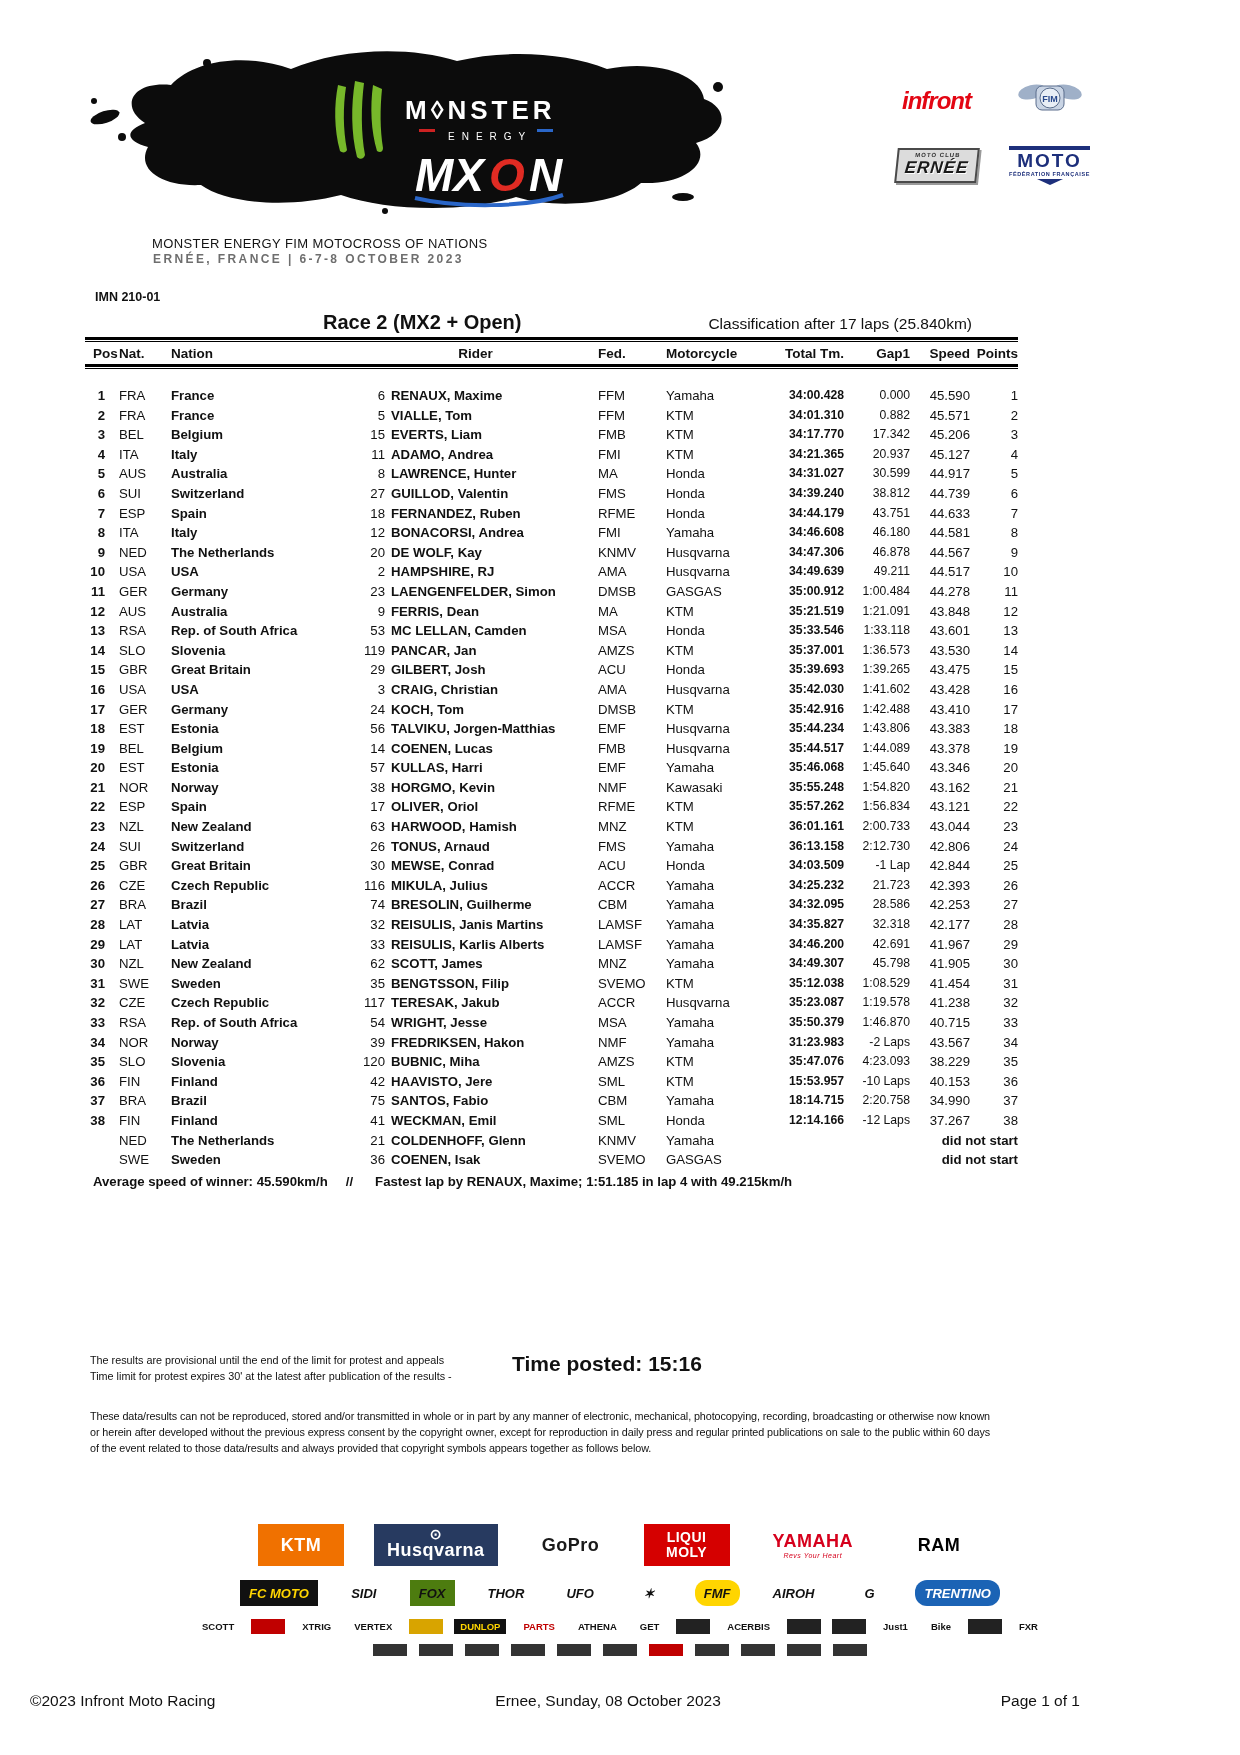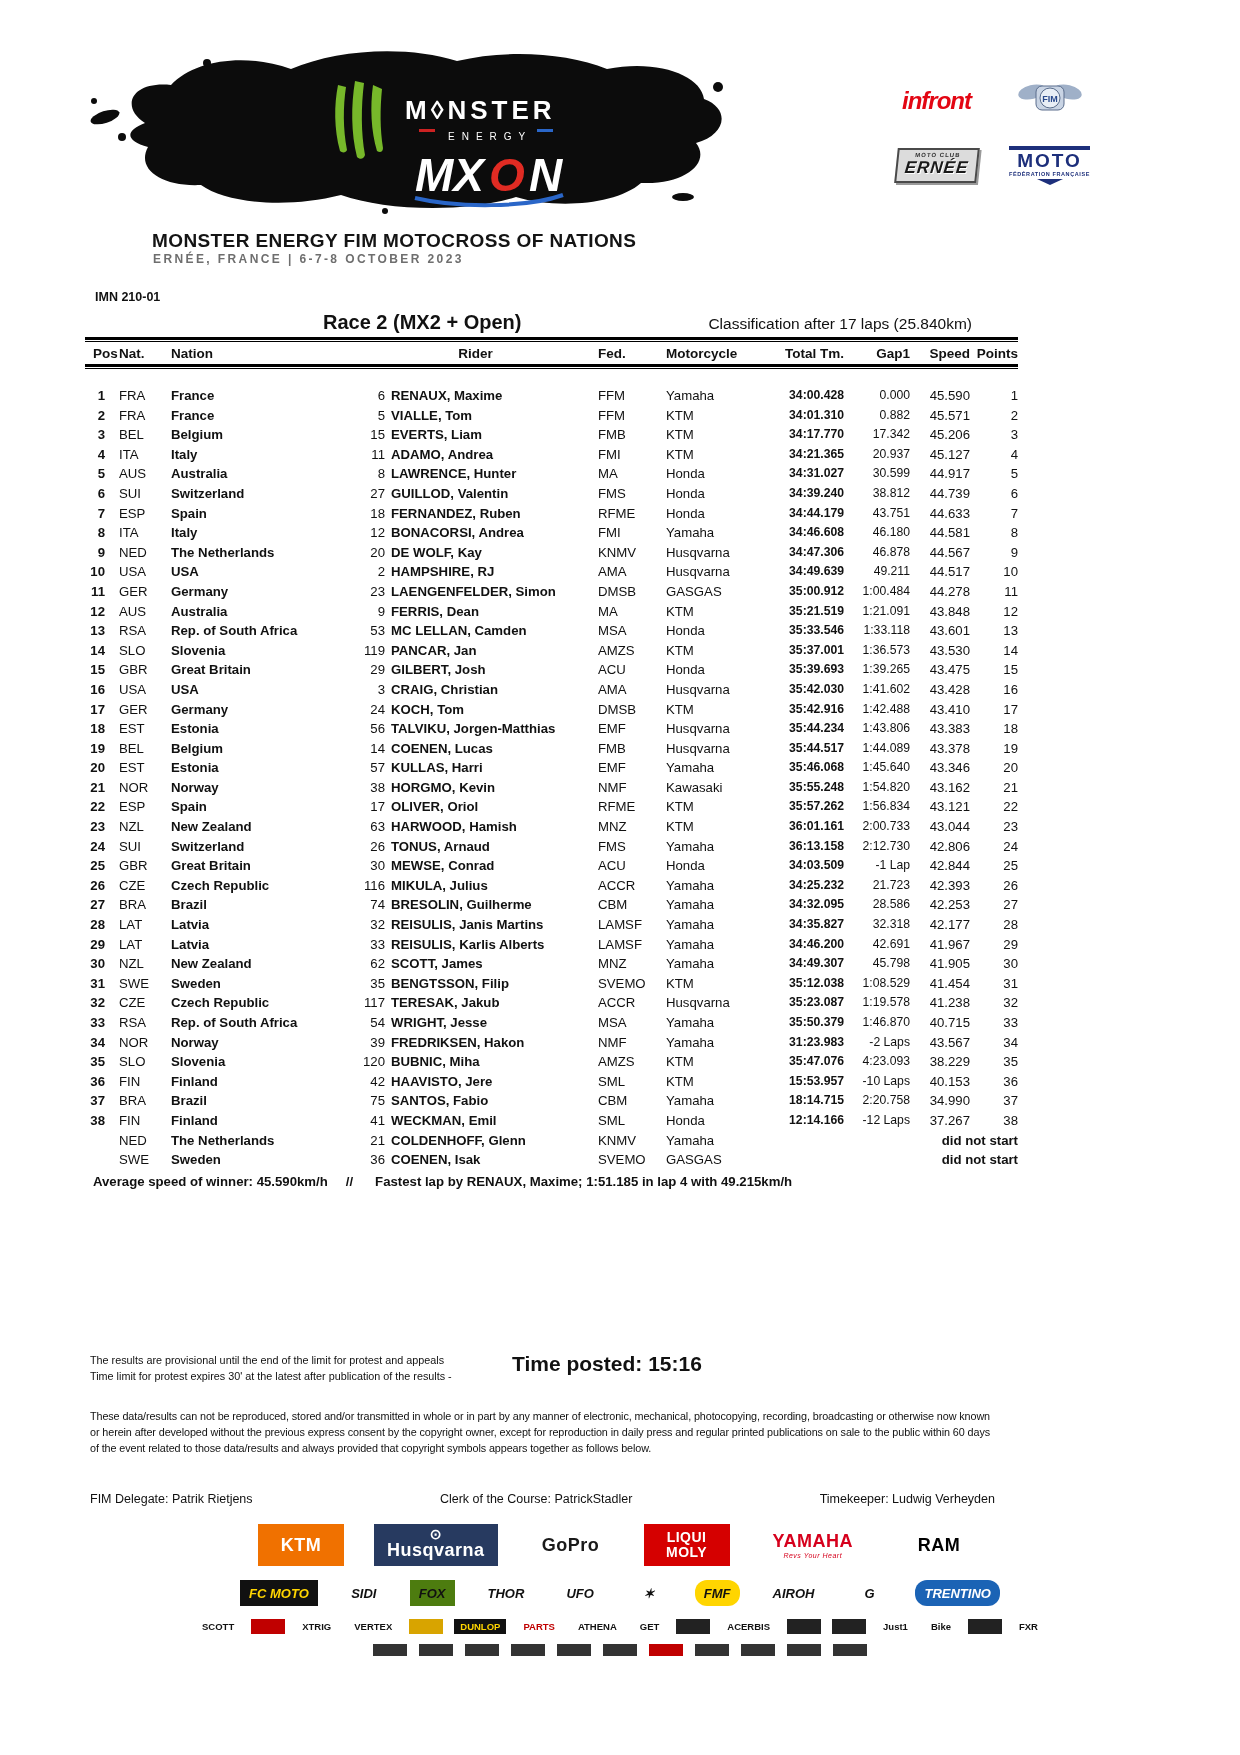--- a/index.html
+++ b/index.html
@@ -19,21 +19,21 @@
   .ernee-top { display:block; font-size:6px; font-weight:bold; letter-spacing:1px; color:#333; }
   .ernee-main { display:block; font-size:17px; font-weight:bold; font-style:italic; color:#1a1a1a;
                 text-shadow:1px 1px 0 #fff; letter-spacing:1px; }
   .motoff { text-align:center; color:#1d2f7b; }
   .moto-main { display:block; border-top:4px solid #1d2f7b; font-size:19px; font-weight:bold;
                letter-spacing:2px; line-height:1.05; padding-top:1px; }
   .moto-sub { display:block; font-size:5.5px; font-weight:bold; letter-spacing:0.6px; }
   .moto-chev { width:0; height:0; margin:2px auto 0; border-left:13px solid transparent;
                border-right:13px solid transparent; border-top:6px solid #1d2f7b; }
 
-  .event-title { position:absolute; left:152px; top:230px; font-size:19px; font-weight:bold;
+  .event-title { position:absolute; left:152px; top:236px; font-size:13px; font-weight:normal;
                  letter-spacing:0.4px; color:#141414; }
   .event-subtitle { position:absolute; left:153px; top:252px; font-size:12px; font-weight:bold;
                     letter-spacing:2.4px; color:#6e6e6e; }
   .imn { position:absolute; left:95px; top:290px; font-size:12.5px; font-weight:bold; }
 
   
   .results { position:absolute; left:85px; top:311px; width:933px; }
   .title-row { display:flex; justify-content:space-between; align-items:flex-end;
                padding:0 46px 3px 238px; }
   .race-title { font-size:20px; font-weight:bold; }
@@ -788,25 +788,20 @@
     </div>
   </div>
 
   <div class="provisional">
     <div>The results are provisional until the end of the limit for protest and appeals</div>
     <div>Time limit for protest expires 30' at the latest after publication of the results -</div>
   </div>
   <div class="time-posted">Time posted: 15:16</div>
   <div class="legal">These data/results can not be reproduced, stored and/or transmitted in whole or in part by any manner of electronic, mechanical, photocopying, recording, broadcasting or otherwise now known or herein after developed without the previous express consent by the copyright owner, except for reproduction in daily press and regular printed publications on sale to the public within 60 days of the event related to those data/results and always provided that copyright symbols appears together as follows below.</div>
 
-  <div class="officials">
-    <span>FIM Delegate: Patrik Rietjens</span>
-    <span>Clerk of the Course: PatrickStadler</span>
-    <span>Timekeeper: Ludwig Verheyden</span>
-  </div>
 
   <div class="sponsors">
     <div class="sp-row sp-r1">
 
         <span class="sp-item" style="background: rgb(240, 113, 0); color: rgb(255, 255, 255);">
 
           <span class="sp-label">KTM</span>
 
         </span>
 
@@ -993,14 +988,19 @@
         <span class="sp-item blank" style="background: rgb(51, 51, 51);">
           <span class="sp-label"></span>
         </span>
 
         <span class="sp-item blank" style="background: rgb(51, 51, 51);">
           <span class="sp-label"></span>
         </span>
       </div>
   </div>
 
+  <div class="page-footer">
+    <span>©2023 Infront Moto Racing</span>
+    <span>Ernee, Sunday, 08 October 2023</span>
+    <span>Page 1 of 1</span>
+  </div>
 
 </div>
 
 </body></html>

